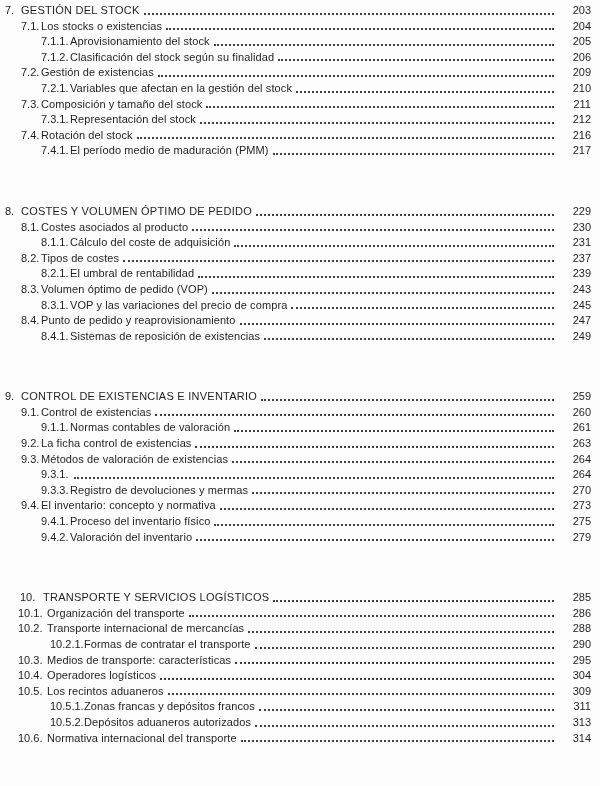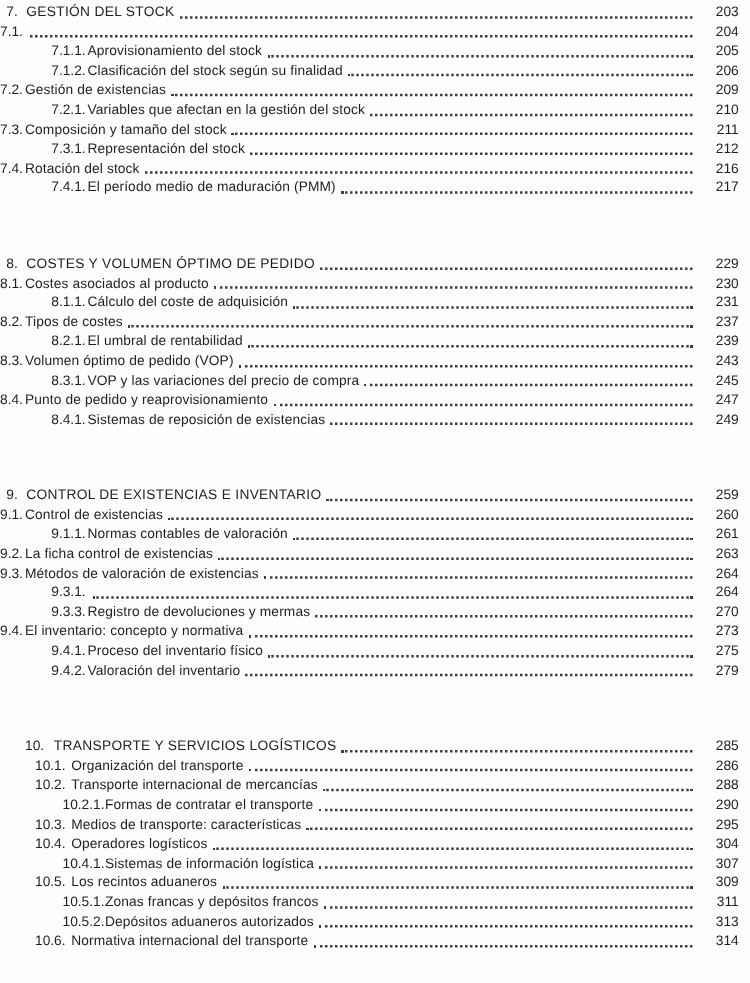--- a/index.html
+++ b/index.html
@@ -35,41 +35,42 @@
   .dots {
     flex: 1 1 auto;
     min-width: 8px;
     border-bottom: 2px dotted var(--dots);
     margin: 0 5px 4px 4px;
   }
   .pg { flex: 0 0 32px; text-align: right; }
 
   
   .lv1 { padding-left: 5px;  }  .lv1 .num { width: 16px; }
-  .lv2 { }  .lv2 .num { width: 20px; }
+  .lv2 { padding-left: 21px; }  .lv2 .num { width: 20px; }
   .lv3 { padding-left: 41px; }  .lv3 .num { width: 29px; }
 
   
   .wide .lv1 { padding-left: 20px;  }  .wide .lv1 .num { width: 23px; }
-  .wide .lv2 { padding-left: 28px; }  .wide .lv2 .num { width: 29px; }
+  .wide .lv2 { padding-left: 18px; }  .wide .lv2 .num { width: 29px; }
   .wide .lv3 { padding-left: 50px; }  .wide .lv3 .num { width: 34px; }
 </style>
 </head>
 <body>
 
 <main class="toc">
     <section class="chapter">
       <div class="row lv1">
     <span class="num">7.</span>
     <span class="title">GESTIÓN DEL STOCK</span>
     <span class="dots"></span>
     <span class="pg">203</span>
   </div>
       <div class="row lv2">
     <span class="num">7.1.</span>
+    <span class="title">Los stocks o existencias</span>
     <span class="dots"></span>
     <span class="pg">204</span>
   </div>
       <div class="row lv3">
     <span class="num">7.1.1.</span>
     <span class="title">Aprovisionamiento del stock</span>
     <span class="dots"></span>
     <span class="pg">205</span>
   </div>
       <div class="row lv3">
@@ -262,26 +263,20 @@
     <span class="title">Medios de transporte: características</span>
     <span class="dots"></span>
     <span class="pg">295</span>
   </div>
       <div class="row lv2">
     <span class="num">10.4.</span>
     <span class="title">Operadores logísticos</span>
     <span class="dots"></span>
     <span class="pg">304</span>
   </div>
-      <div class="row lv3">
-    <span class="num">10.4.1.</span>
-    <span class="title">Sistemas de información logística</span>
-    <span class="dots"></span>
-    <span class="pg">307</span>
-  </div>
       <div class="row lv2">
     <span class="num">10.5.</span>
     <span class="title">Los recintos aduaneros</span>
     <span class="dots"></span>
     <span class="pg">309</span>
   </div>
       <div class="row lv3">
     <span class="num">10.5.1.</span>
     <span class="title">Zonas francas y depósitos francos</span>
     <span class="dots"></span>

